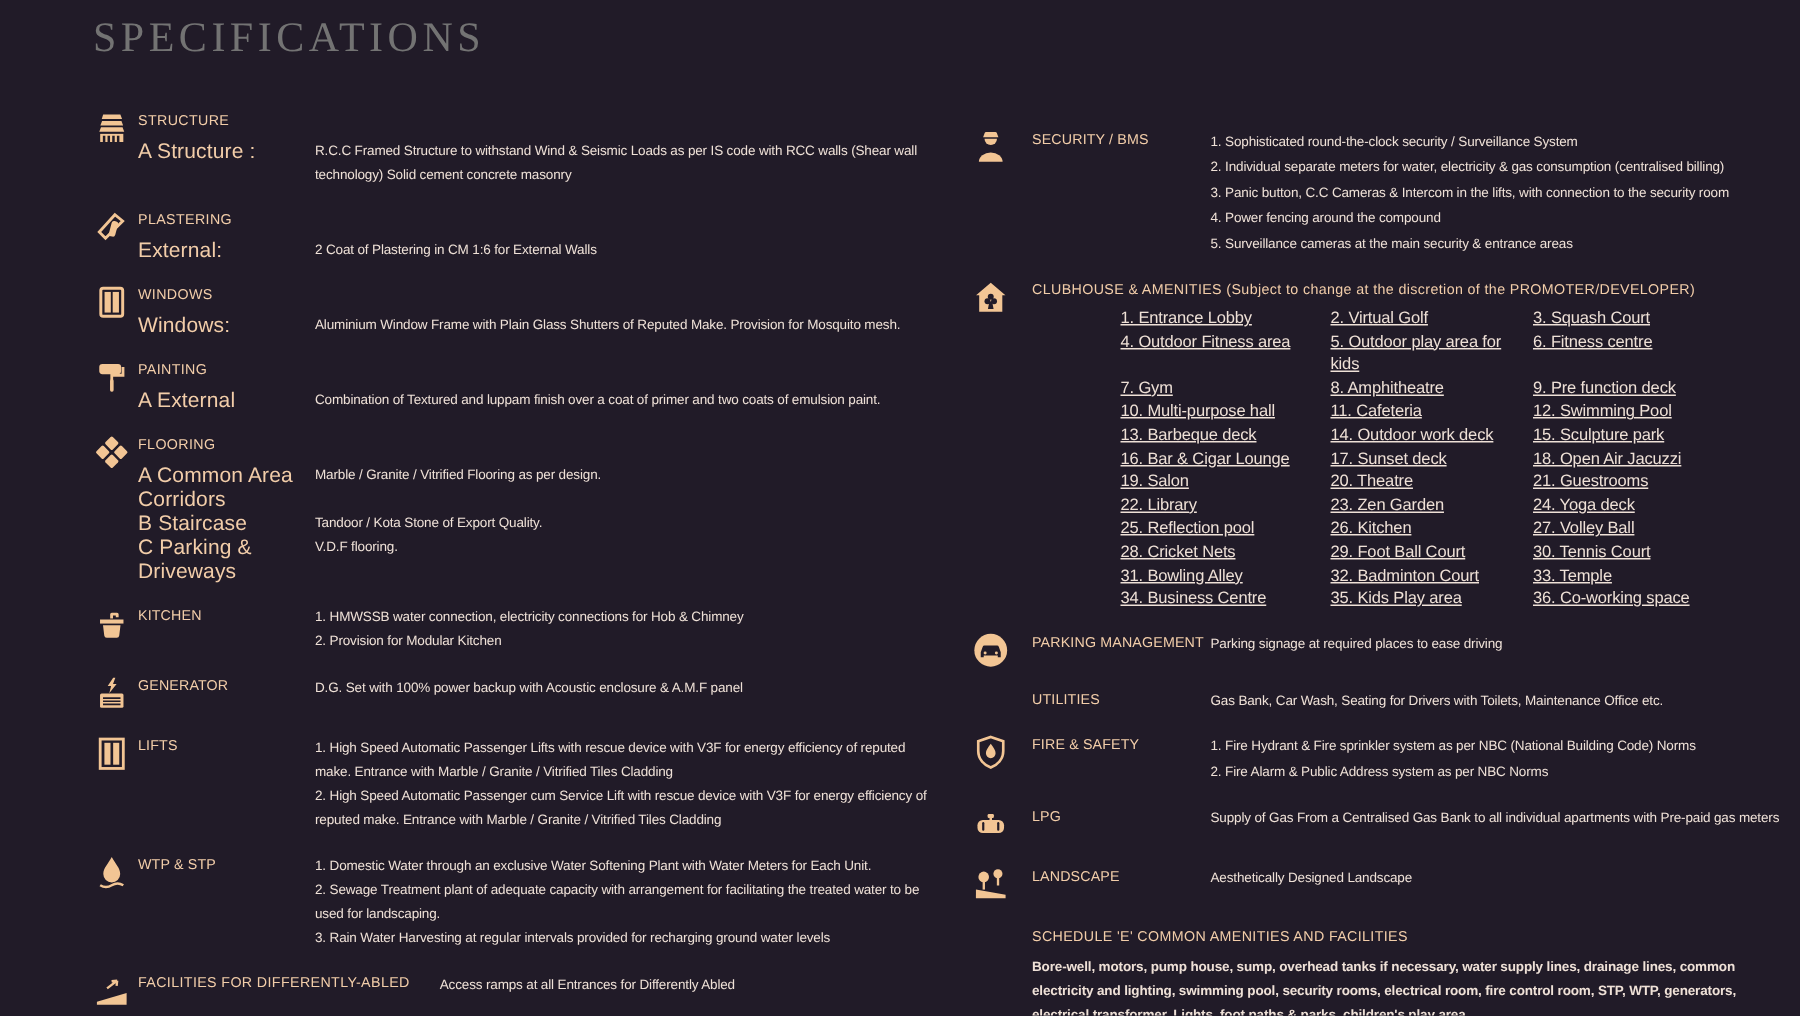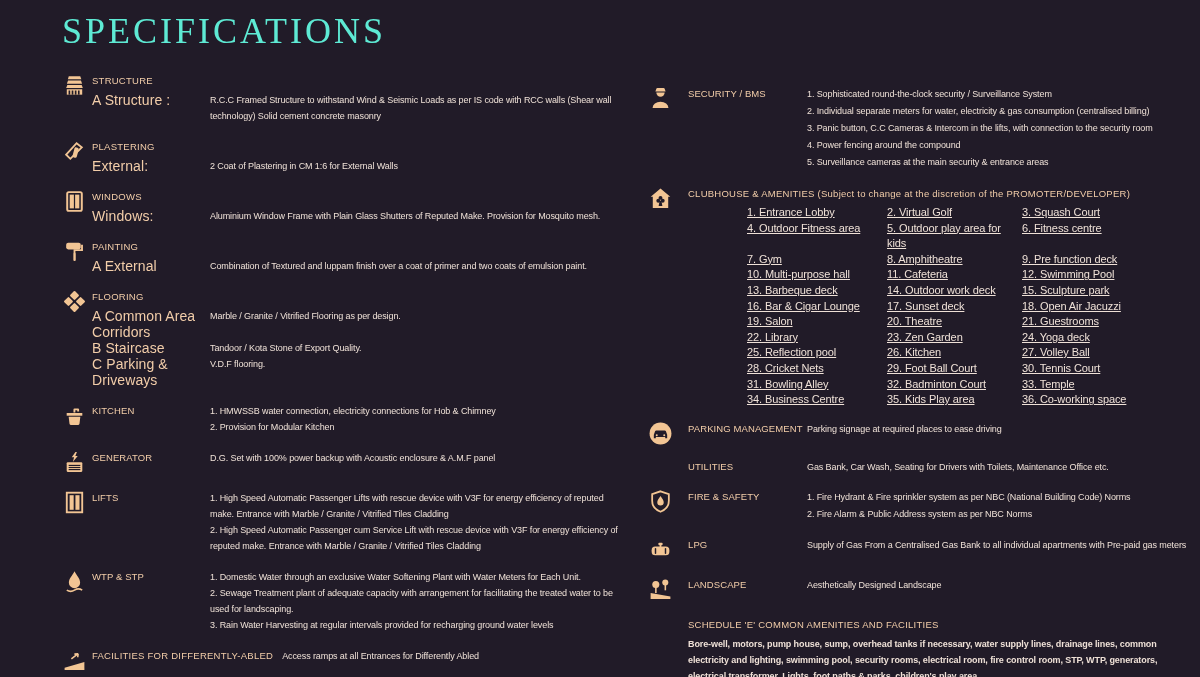--- a/index.html
+++ b/index.html
@@ -6,22 +6,22 @@
   body{
     width:1200px;height:677px;
     background:#211b28;
     font-family:"Liberation Sans",sans-serif;
     color:#efe1d7;
     position:relative;overflow:hidden;
   }
   .title{
     position:absolute;left:62px;top:10px;margin:0;
     font-family:"Liberation Serif",serif;
-    font-weight:400;font-size:36px;letter-spacing:3px;
-    color:#5eead4;
+    font-weight:400;font-size:28px;letter-spacing:3px;
+    color:#737373;
   }
   .col{position:absolute;}
   .col-left{left:62px;top:73px;width:560px;}
   .col-right{left:648px;top:86px;width:546px;}
   .sec{display:flex;margin-bottom:15px;}
   .icon{width:30px;flex:none;padding-top:0;}
   .col-right .icon{width:40px;}
   .icon svg{width:25px;height:25px;display:block;}
   .body{flex:1;min-width:0;}
   .lab{
@@ -43,21 +43,21 @@
   .sec-security .rtxt div{line-height:17px;}
   .sec-fire .rtxt div{line-height:17px;}
   .amen-grid{
     display:grid;grid-template-columns:140px 135px 1fr;
     margin-left:59px;
     font-size:11px;line-height:15.6px;letter-spacing:-0.1px;color:#efe1d7;text-decoration:underline;
   }
   .para{font-size:9px;line-height:16px;letter-spacing:-0.1px;color:#efe1d7;font-weight:bold;}
   .inline-sec{align-items:flex-start;}
   .inline-sec .lab{margin-bottom:0;}
-  .inline-sec .rtxt{flex:none;margin-left:9px;}
+  .inline-sec .rtxt{flex:none;margin-left:20px;}
 </style>
 </head>
 <body>
 
 <h1 class="title">SPECIFICATIONS</h1>
 
 <div class="col col-left">
 
   <div class="sec">
     <div class="icon">

